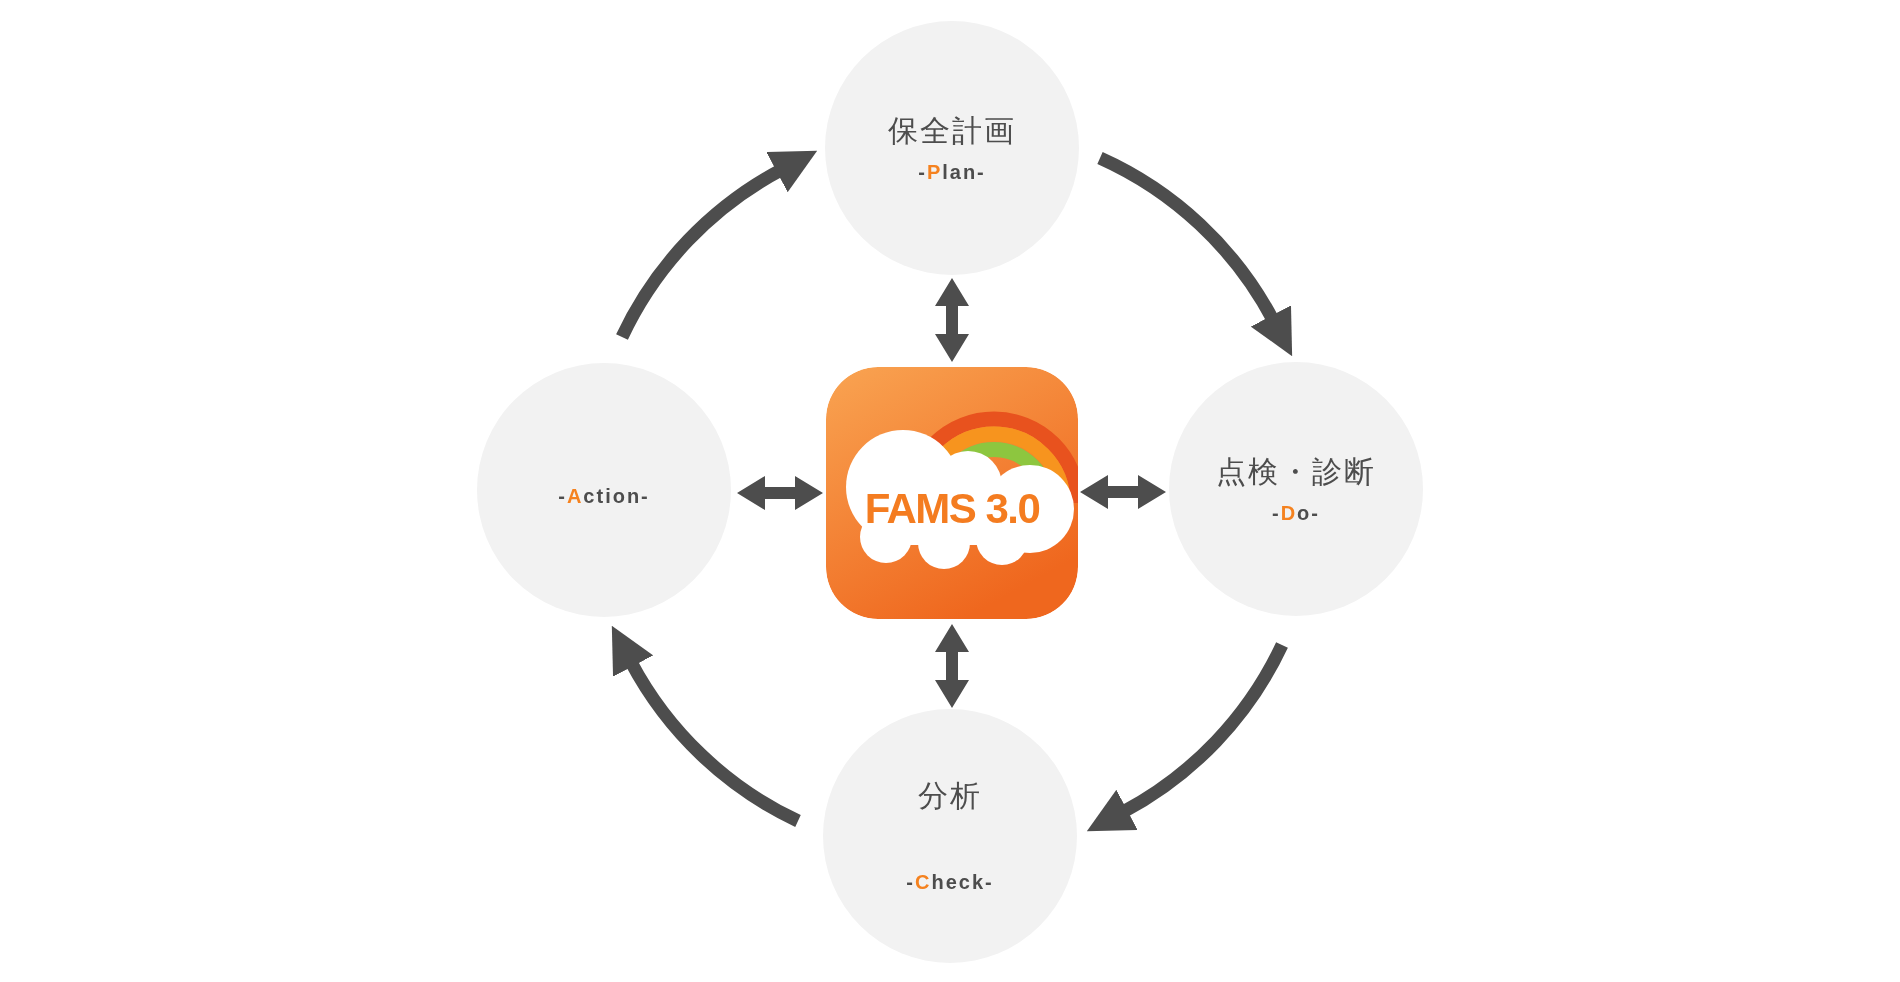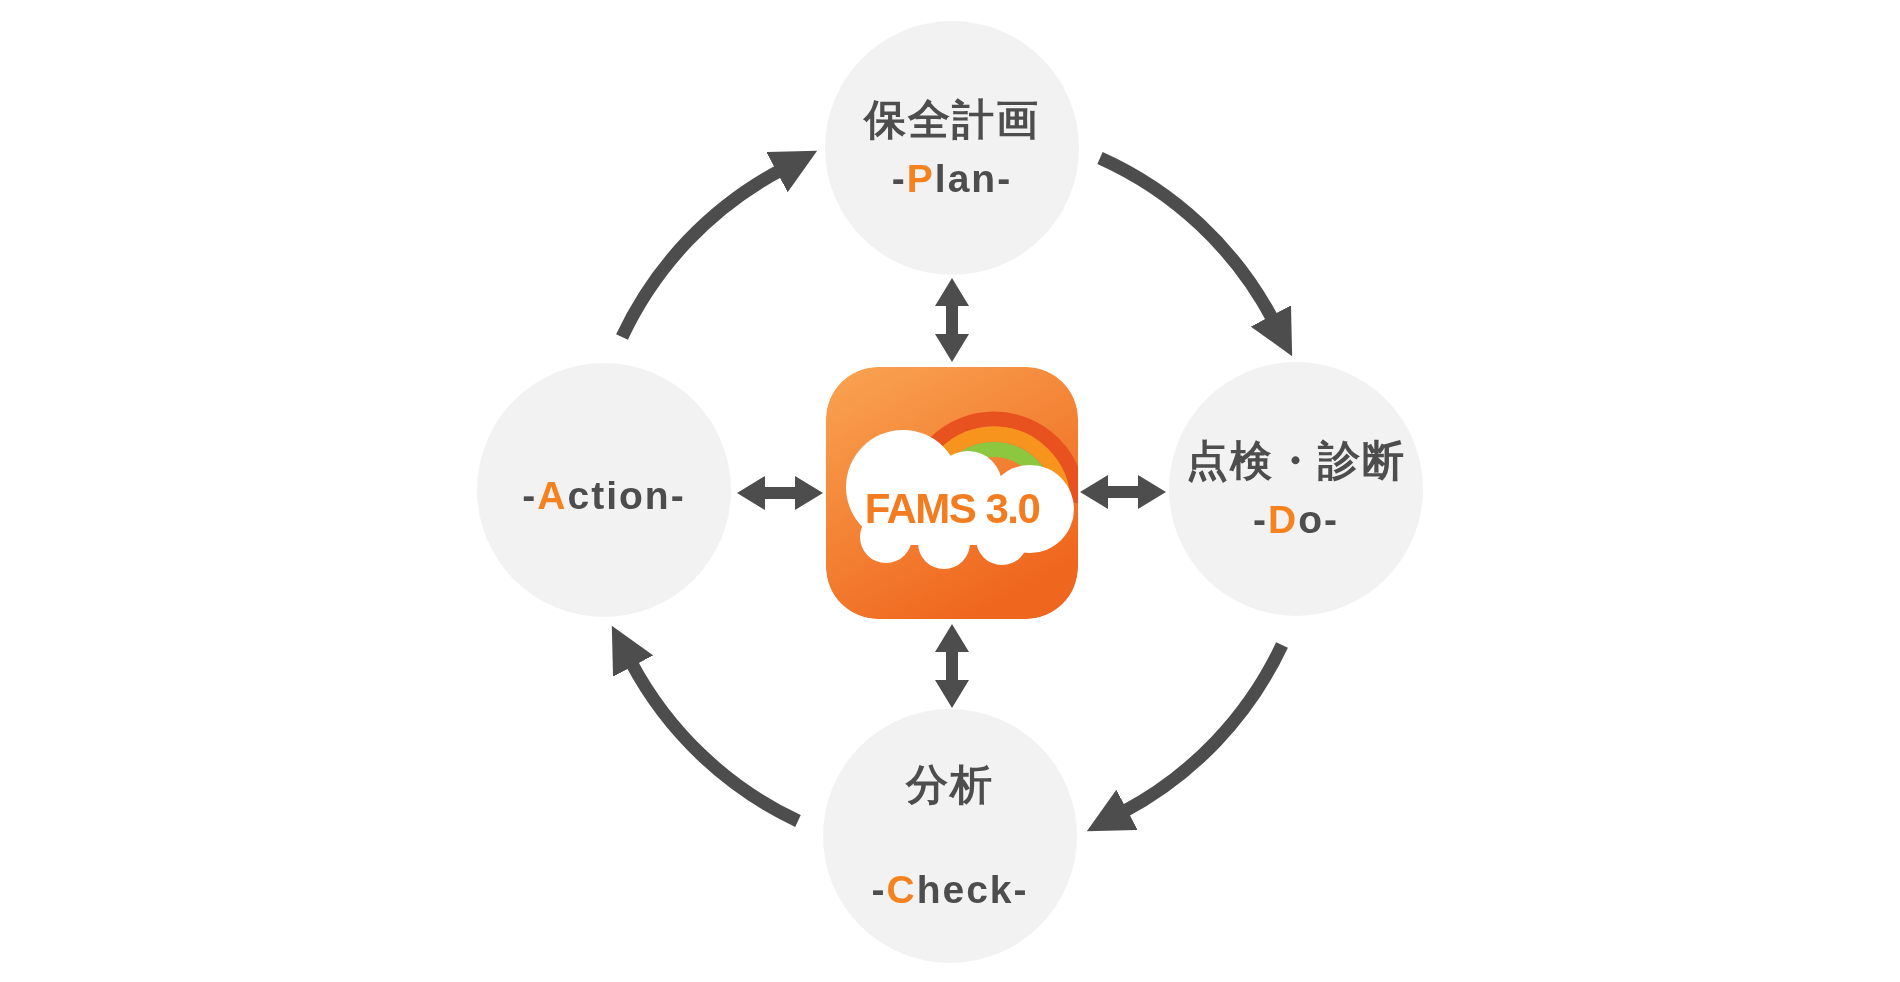--- a/index.html
+++ b/index.html
@@ -9,25 +9,25 @@
     font-family:"Liberation Sans","DejaVu Sans",sans-serif; overflow:hidden;
   }
   .arrow-layer { position:absolute; left:0; top:0; }
   .node {
     position:absolute; width:254px; height:254px; border-radius:50%;
     background:#F2F2F2;
     display:flex; flex-direction:column; align-items:center; justify-content:center;
     text-align:center;
   }
   .node .jp {
-    font-size:42px; font-weight:bold; color:#4D4D4D;
+    font-size:30px; font-weight:normal; color:#4D4D4D;
     letter-spacing:2px; line-height:1.2; white-space:nowrap;
   }
   .node .en {
-    font-size:39px; font-weight:bold; color:#4D4D4D;
+    font-size:20px; font-weight:bold; color:#4D4D4D;
     letter-spacing:2px; margin-top:12px; white-space:nowrap;
   }
   .node .en .accent { color:#F5821F; }
   .node-plan   { left:825px;  top:21px;  }
   .node-do     { left:1169px; top:362px; }
   .node-check  { left:823px;  top:709px;gap:45px; }
   .node-action { left:477px;  top:363px; }
   .logo { position:absolute; left:826px; top:367px; width:224px; height:252px; }
   .logo svg { display:block; }
 </style>

